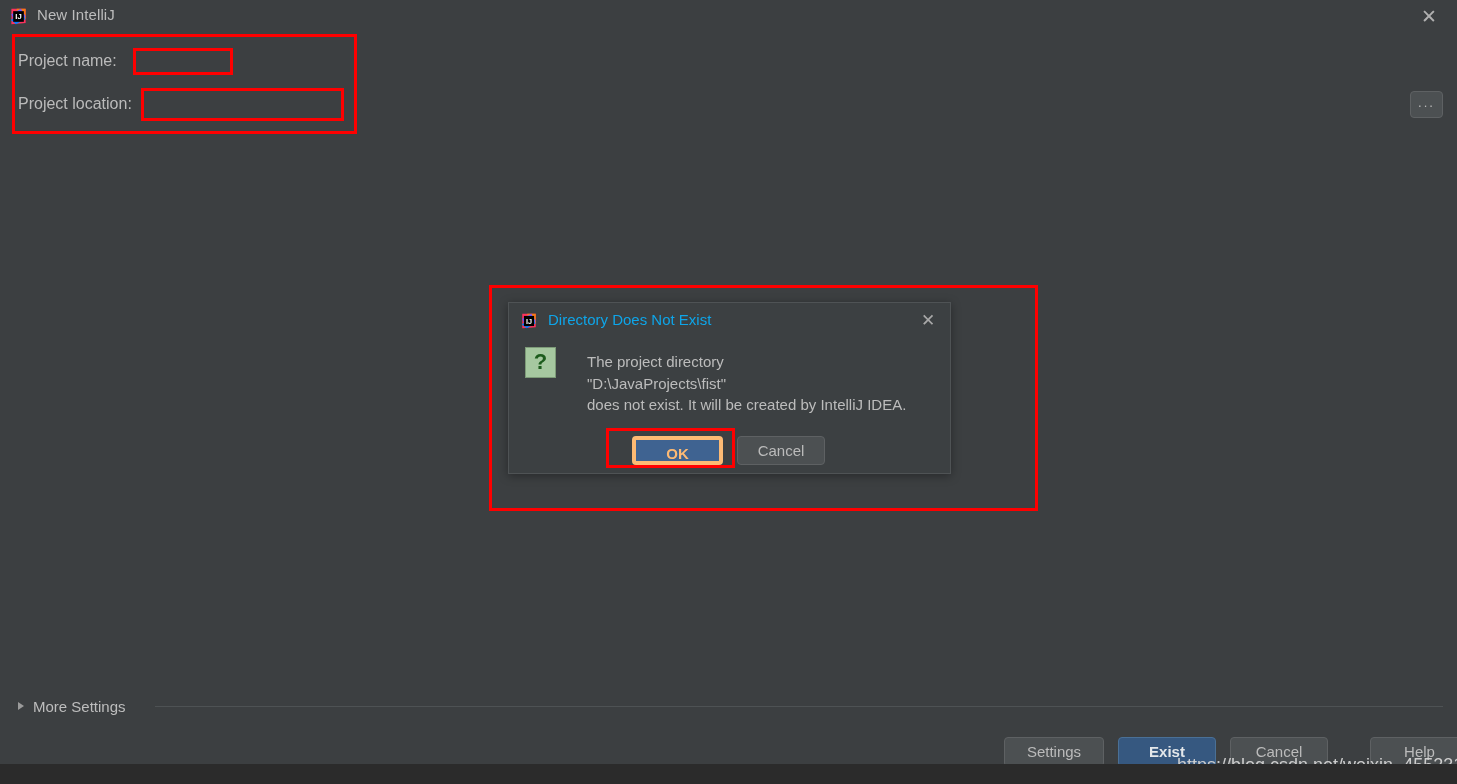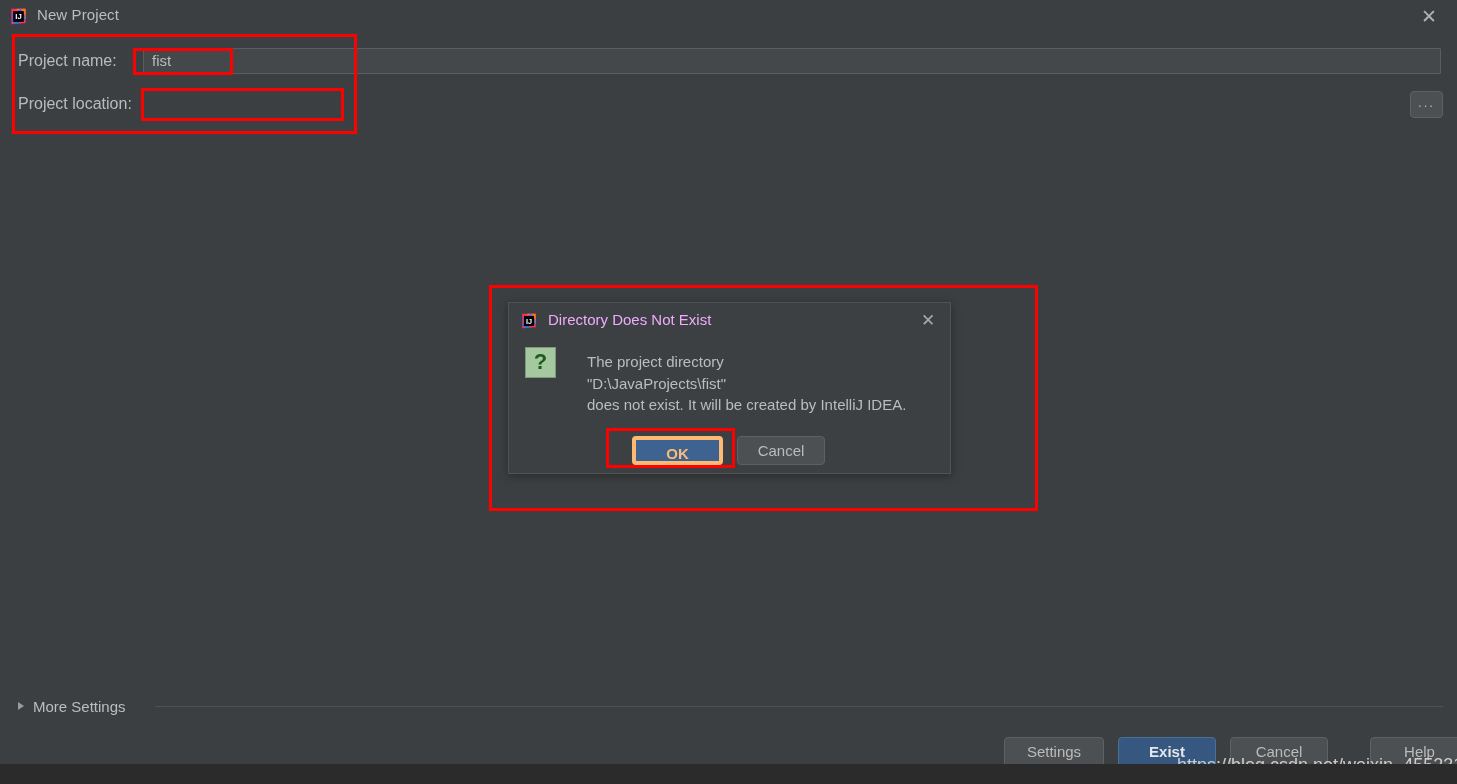--- a/index.html
+++ b/index.html
@@ -146,21 +146,21 @@
   }
   .modal-logo {
     position: absolute;
     left: 11px; top: 9px;
     width: 18px; height: 18px;
   }
   .modal-title {
     position: absolute;
     left: 39px; top: 8px;
     font-size: 15px;
-    color: #f0abfc;
+    color: #0ea5e9;
   }
   .modal-close {
     position: absolute;
     right: 10px; top: 6px;
     width: 24px; height: 24px;
     text-align: center;
     line-height: 24px;
     font-size: 17px;
     color: #a8a8a8;
     cursor: pointer;
@@ -249,26 +249,25 @@
 
   <div class="titlebar">
     <svg class="ij-logo" viewBox="0 0 32 32">
       <path d="M4 3 L28 3 L28 27 L4 29 Z" fill="#fe315d"></path>
       <path d="M13 3 L28 3 L28 20 L13 24 Z" fill="#f97a12"></path>
       <path d="M4 12 L20 3 L28 16 L11 29 Z" fill="#6b57ff"></path>
       <path d="M3 22 L20 10 L28 20 L12 29 Z" fill="#087cfa"></path>
       <rect x="7" y="7" width="18" height="18" fill="#000000"></rect>
       <text x="16" y="21" font-size="13" font-weight="bold" fill="#ffffff" text-anchor="middle" font-family="Liberation Sans, sans-serif">IJ</text>
     </svg>
-    <div class="win-title">New Project</div>
+    <div class="win-title">New IntelliJ</div>
     <div class="win-close">✕</div>
   </div>
 
   <div class="form-label" style="left:18px; top:52px;">Project name:</div>
-  <div class="txt-field" style="left:143px; top:48px; width:1298px; height:26px;">fist</div>
 
   <div class="form-label" style="left:18px; top:95px;">Project location:</div>
   <div class="browse-btn" style="left:1410px; top:91px; width:33px; height:27px;">...</div>
 
   <div class="more-settings">
     <span class="tri"></span>
     <span class="more-label">More Settings</span>
   </div>
   <div class="ms-rule"></div>
 

